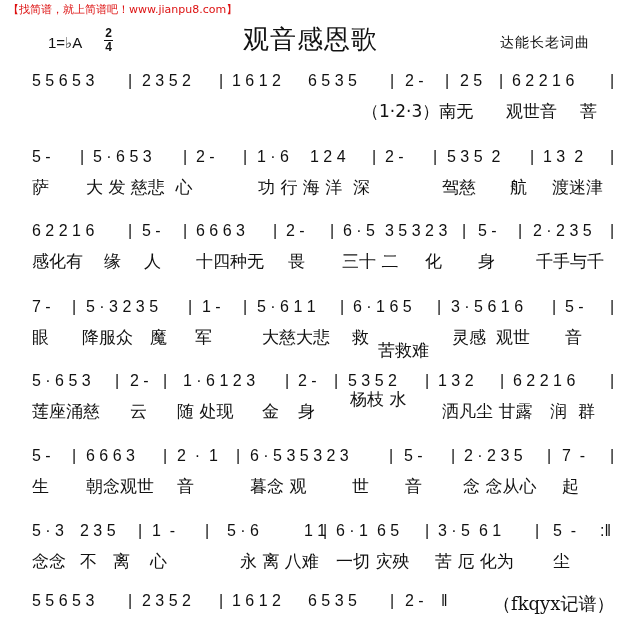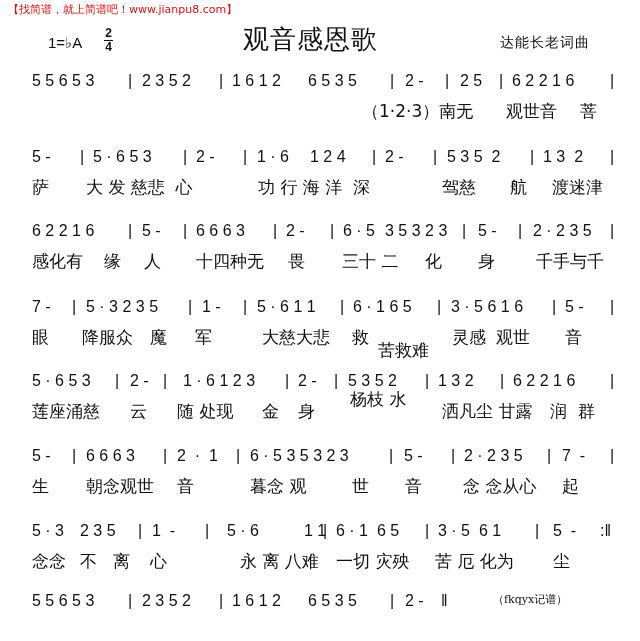--- a/index.html
+++ b/index.html
@@ -7,21 +7,21 @@
   .watermark { position: absolute; left: 8px; top: 2px; font-size: 11px; color: #d11; font-family: "DejaVu Sans", sans-serif; letter-spacing: 0px; }
   .key { position: absolute; left: 48px; top: 34px; font-size: 15px; font-family: "Liberation Sans", sans-serif; }
   .time { position: absolute; left: 104px; top: 28px; font-size: 12px; line-height: 11px; text-align: center; font-family: "Liberation Sans", sans-serif; font-weight: bold; }
   .time .frac-line { display: block; width: 9px; border-top: 1px solid #111; margin: 1px auto; }
   .title { position: absolute; left: 243px; top: 22px; font-size: 26px; font-family: "DejaVu Sans", sans-serif; letter-spacing: 1px; }
   .composer { position: absolute; left: 500px; top: 34px; font-size: 14px; font-family: "DejaVu Serif", serif; letter-spacing: 1px; }
   .row { position: absolute; left: 0; width: 640px; }
   .notes { position: absolute; left: 0; font-size: 16px; font-family: "Liberation Sans", sans-serif; white-space: pre; }
   .lyrics { position: absolute; left: 0; font-size: 17px; font-family: "DejaVu Sans", sans-serif; white-space: pre; }
   .seg { position: absolute; white-space: pre; }
-  .credit { position: absolute; left: 493px; top: 592px; font-size: 11px; font-family: "DejaVu Serif", serif; }
+  .credit { position: absolute; left: 493px; top: 592px; font-size: 18px; font-family: "DejaVu Serif", serif; }
 </style>
 </head>
 <body>
 
 <div class="watermark">【找简谱，就上简谱吧！www.jianpu8.com】</div>
 
 <div class="key">1=♭A</div>
 <div class="time">
   <span>2</span>
   <span class="frac-line"></span>

